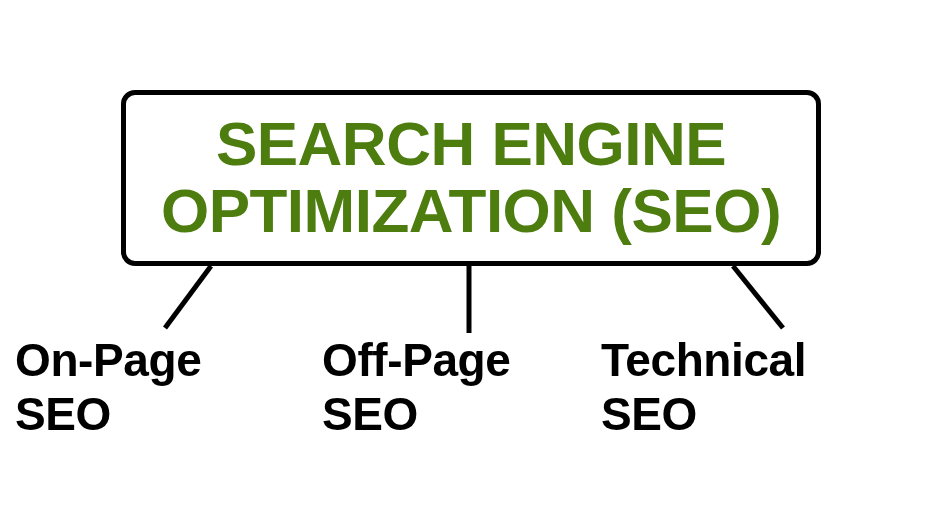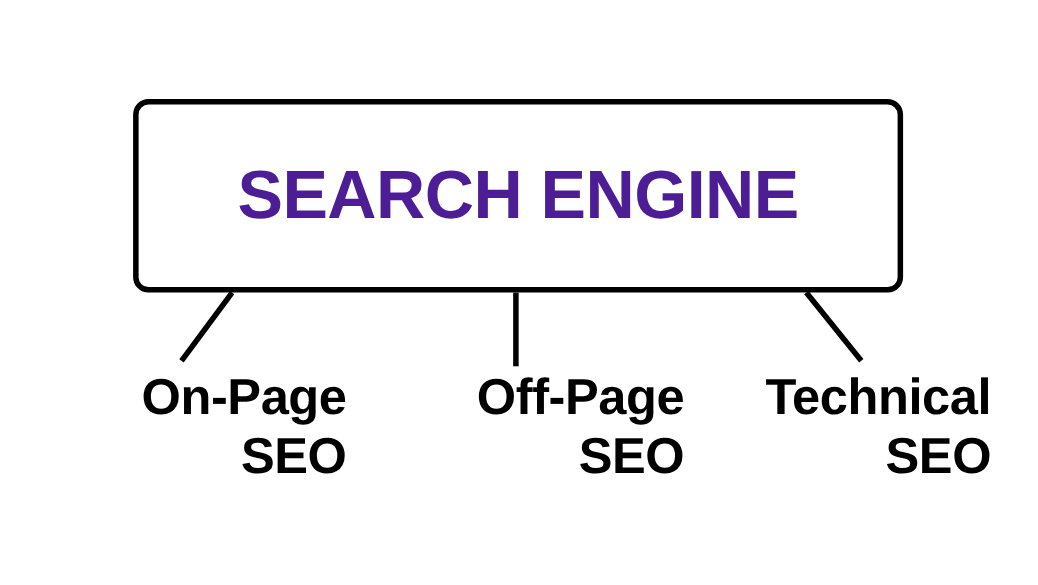--- a/index.html
+++ b/index.html
@@ -28,21 +28,21 @@
     border: 5px solid #000000;
     border-radius: 14px;
     background: #ffffff;
     display: flex;
     flex-direction: column;
     align-items: center;
     justify-content: center;
   }
   .root-line {
     display: block;
-    color: #4c1d95;
+    color: #4d7c0f;
     font-family: "Liberation Sans", sans-serif;
     font-weight: bold;
     font-size: 62px;
     line-height: 1.08;
     letter-spacing: -0.5px;
     white-space: nowrap;
     text-align: center;
   }
 
   
@@ -53,21 +53,21 @@
     width: 944px;
     height: 532px;
     pointer-events: none;
   }
 
   
   .child-node {
     position: absolute;
     top: 334px;
     width: 300px;
-    text-align: right;
+    text-align: left;
     color: #000000;
   }
   #child-0 { left: 15px; }
   #child-1 { left: 322px; }
   #child-2 { left: 601px; }
 
   .child-line {
     display: block;
     font-family: "Liberation Sans", sans-serif;
     font-weight: bold;
@@ -77,20 +77,21 @@
     white-space: nowrap;
   }
 </style>
 </head>
 <body>
 
 <div id="canvas">
 
   <div id="root-node">
     <span class="root-line">SEARCH ENGINE</span>
+    <span class="root-line">OPTIMIZATION (SEO)</span>
   </div>
 
   <svg id="connectors" viewBox="0 0 944 532" width="944" height="532" aria-hidden="true">
     <line x1="211" y1="266" x2="165" y2="328" stroke="#000000" stroke-width="5" stroke-linecap="butt"></line>
     <line x1="469" y1="266" x2="469" y2="333" stroke="#000000" stroke-width="5" stroke-linecap="butt"></line>
     <line x1="733" y1="266" x2="783" y2="328" stroke="#000000" stroke-width="5" stroke-linecap="butt"></line>
   </svg>
 
   <div id="child-0" class="child-node">
     <span class="child-line">On-Page</span>

